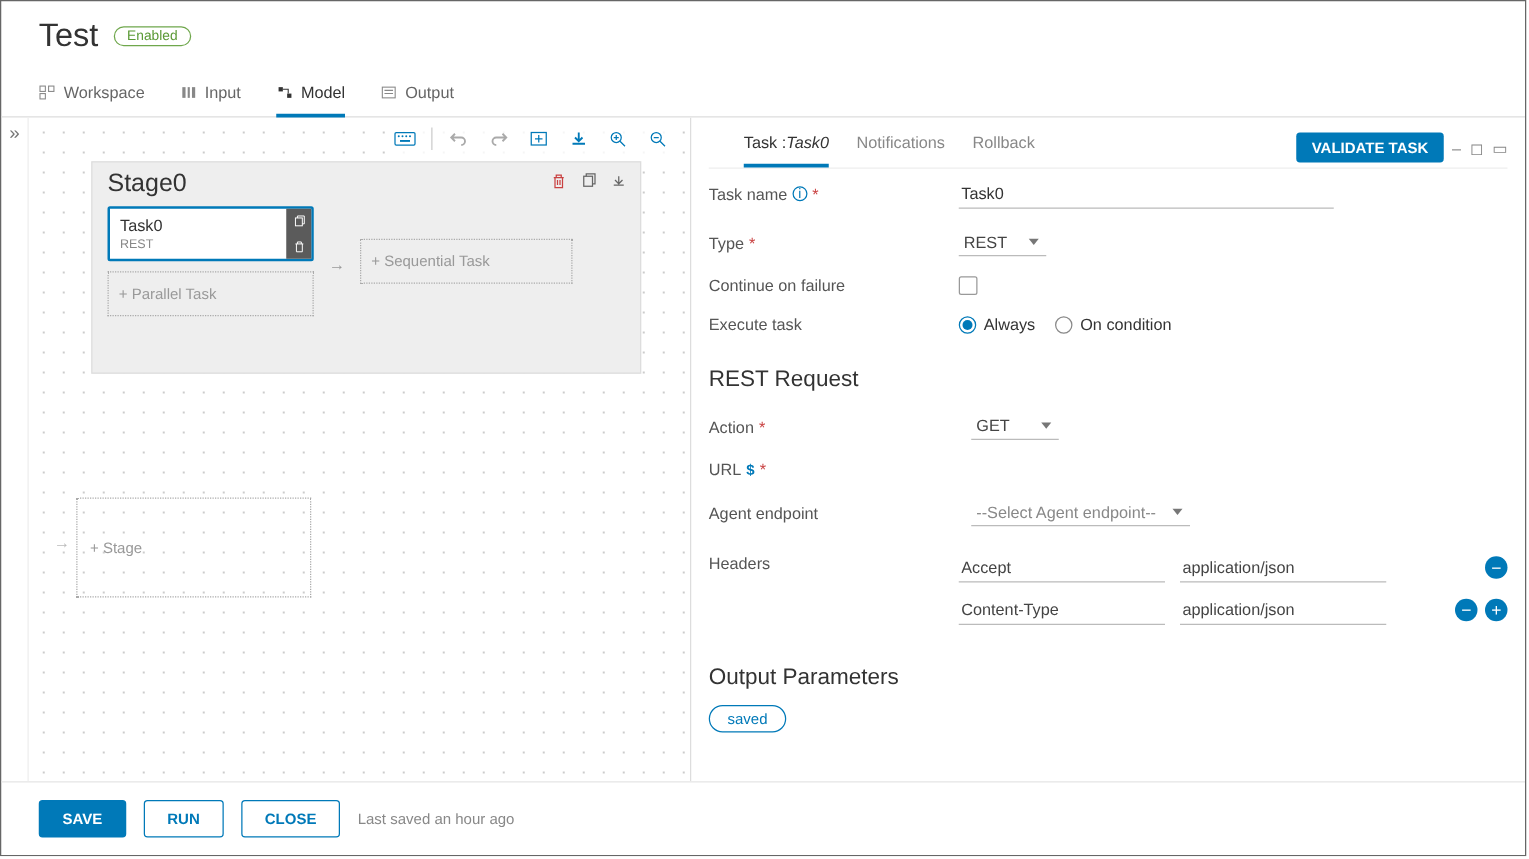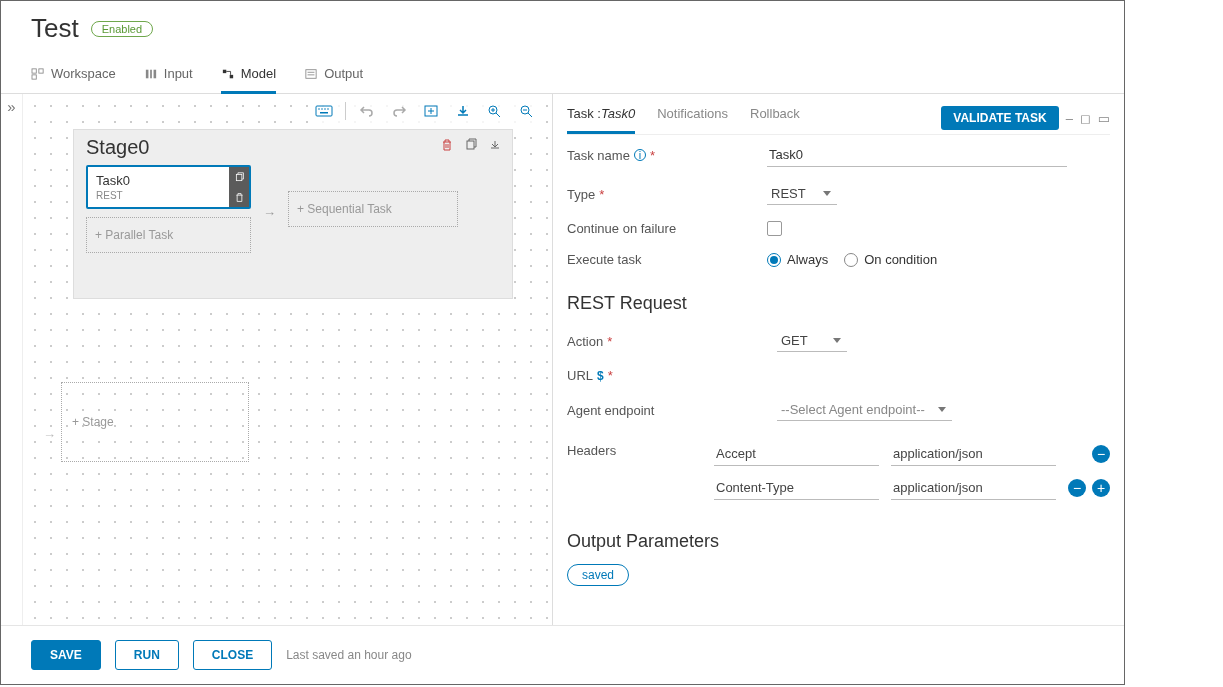--- a/index.html
+++ b/index.html
@@ -1,17 +1,17 @@
 <!DOCTYPE html>
 <html><head>
 <meta charset="utf-8">
 <style>
 * { box-sizing: border-box; margin: 0; padding: 0; font-family: -apple-system, BlinkMacSystemFont, "Segoe UI", Arial, sans-serif; }
 body { background: #fff; color: #333; font-size: 13px; }
-.outer-frame { border: 1px solid #666; width: 1125px; height: 685px; margin: 0; position: relative; display: flex; flex-direction: column; }
+.outer-frame { border: 1px solid #666; width: 1221px; height: 685px; margin: 0; position: relative; display: flex; flex-direction: column; }
 .header { padding: 12px 30px 0 30px; }
 .title-row { display: flex; align-items: center; gap: 12px; }
 .page-title { font-size: 26px; font-weight: 300; color: #333; }
 .status-pill { border: 1px solid #6fa74c; color: #5a9935; padding: 1px 10px; border-radius: 10px; font-size: 11px; }
 .tabs { display: flex; gap: 28px; margin-top: 14px; border-bottom: 1px solid #ddd; padding: 0 30px; }
 .tab { display: flex; align-items: center; gap: 6px; padding: 8px 0 10px 0; color: #666; cursor: pointer; border-bottom: 3px solid transparent; margin-bottom: -1px; font-size: 13px; }
 .tab.active { color: #333; border-bottom-color: #0079b8; }
 .tab-icon { width: 14px; height: 12px; display: inline-block; }
 .workspace { flex: 1; display: flex; overflow: hidden; }
 .expand-handle { width: 22px; border-right: 1px solid #eee; text-align: center; padding-top: 4px; color: #777; cursor: pointer; font-size: 15px; }
@@ -29,28 +29,28 @@
 .task-col { width: 165px; }
 .task-card { border: 2px solid #0079b8; background: #fff; border-radius: 2px; display: flex; }
 .task-card-content { flex: 1; padding: 6px 8px; }
 .task-name { font-size: 13px; color: #333; }
 .task-type { font-size: 10px; color: #888; margin-top: 2px; }
 .task-side { width: 20px; background: #5b5b5b; display: flex; flex-direction: column; }
 .task-side-btn { flex: 1; display: flex; align-items: center; justify-content: center; color: #fff; cursor: pointer; }
 .ghost-box { border: 1px dotted #aaa; color: #999; padding: 10px 8px; font-size: 12px; margin-top: 8px; cursor: pointer; }
 .seq-ghost { width: 170px; margin-top: 26px; }
 .arrow-conn { color: #999; margin: 0 -6px; align-self: center; padding-top: 4px; }
-.stage-ghost { position: absolute; left: 38px; top: 288px; width: 188px; height: 80px; border: 1px dotted #aaa; display: flex; align-items: center; color: #999; font-size: 12px; }
+.stage-ghost { position: absolute; left: 38px; top: 304px; width: 188px; height: 80px; border: 1px dotted #aaa; display: flex; align-items: center; color: #999; font-size: 12px; }
 .stage-ghost-inner { padding-left: 10px; }
 .stage-arrow { position: absolute; left: 20px; top: 332px; color: #bbb; }
 .details-panel { flex: 1; padding: 8px 14px 8px 14px; overflow: auto; }
 .dp-header { display: flex; align-items: center; border-bottom: 1px solid #eee; }
 .dp-tabs { display: flex; gap: 22px; flex: 1; }
 .dp-tab { padding: 4px 0 10px 0; color: #888; cursor: pointer; border-bottom: 3px solid transparent; font-size: 13px; }
-.dp-tab.active { color: #333; border-bottom-color: #0079b8; }
+.dp-tab.active { color: #333; border-bottom-color: #0079b8; margin-left: 28px; }
 .dp-title-note { font-style: italic; font-size: 13px; }
 .validate-row { display: flex; align-items: center; gap: 7px; }
 .validate-btn { background: #0079b8; color: #fff; border: none; padding: 5px 12px; font-size: 12px; font-weight: 600; border-radius: 3px; cursor: pointer; }
 .win-icon { color: #888; cursor: pointer; font-size: 13px; }
 .form-row { display: flex; align-items: center; padding: 8px 0; }
 .form-label { width: 200px; color: #555; font-size: 13px; display: flex; align-items: center; gap: 4px; }
 .req { color: #c94141; }
 .info-icon { color: #0079b8; font-size: 11px; border: 1px solid #0079b8; border-radius: 50%; width: 12px; height: 12px; display: inline-flex; align-items: center; justify-content: center; }
 .text-input { border: none; border-bottom: 1px solid #bbb; padding: 4px 2px; font-size: 13px; outline: none; flex: 1; max-width: 300px; color: #333; }
 .text-input.wide { max-width: none; }

